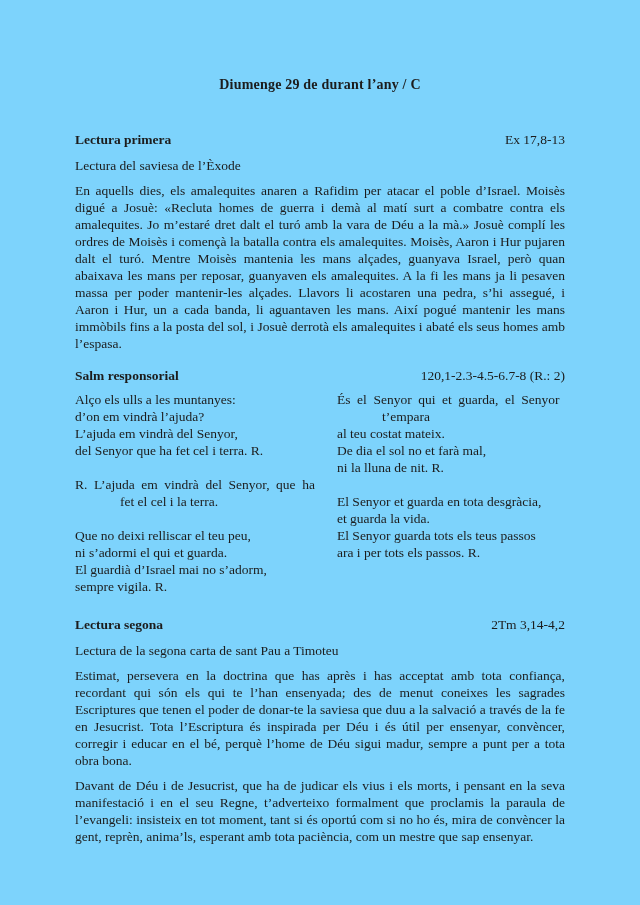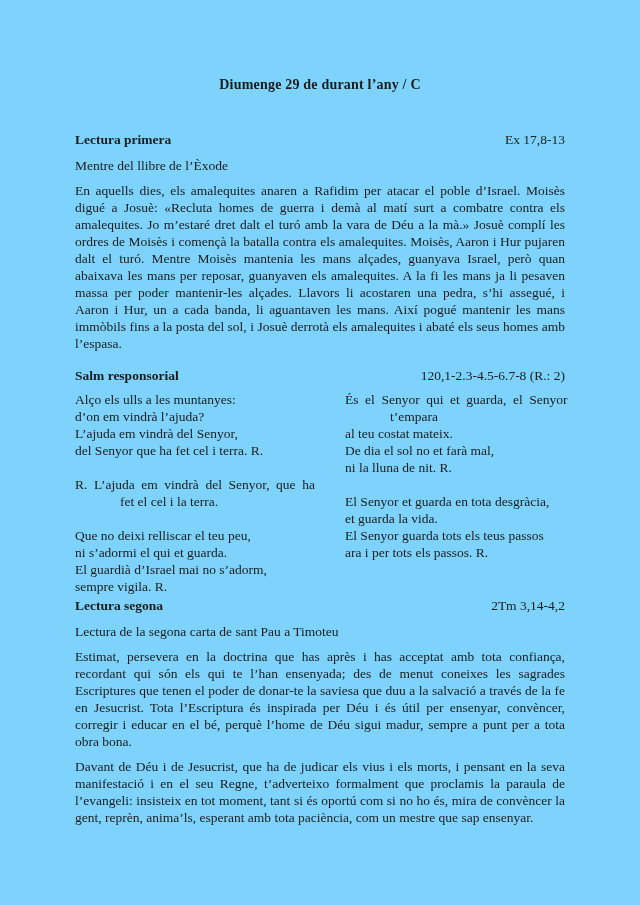--- a/index.html
+++ b/index.html
@@ -31,47 +31,47 @@
     justify-content: space-between;
     align-items: baseline;
     gap: 13px;
   }
   .section-head .head { font-weight: bold; }
   .section-head .ref  { font-weight: normal; }
   .mt-first   { margin-top: 38px; }
   .mt-source  { margin-top: 9px; }
   .mt-salm    { margin-top: 15px; }
   .mt-psalm   { margin-top: 7px; }
-  .mt-second  { margin-top: 2px; }
+  .mt-second  { margin-top: 21px; }
   p.body-par {
     margin: 8px 0 0 0;
     text-align: justify;
   }
   .psalm-cols { display: flex; }
-  .psalm-col.left  { width: 235px; margin-right: 35px; }
+  .psalm-col.left  { width: 235px; margin-right: 27px; }
   .psalm-col.right { width: 230px; }
   .line {
     min-height: 17px;
     white-space: nowrap;
   }
   .line.indent  { padding-left: 45px; }
   .line.stretch { word-spacing: 3.2px; }
 </style>
 </head>
 <body>
 
 <div class="page">
 
   <div class="doc-title">Diumenge 29 de durant l’any / C</div>
 
   <div class="section-head mt-first">
     <span class="head">Lectura primera</span>
     <span class="ref">Ex 17,8-13</span>
   </div>
-  <div class="mt-source">Mentre del llibre de l’Èxode</div>
+  <div class="mt-source">Lectura del saviesa de l’Èxode</div>
   <p class="body-par">En aquells dies, els amalequites anaren a Rafidim per atacar el poble d’Israel. Moisès digué a Josuè: «Recluta homes de guerra i demà al matí surt a combatre contra els amalequites. Jo m’estaré dret dalt el turó amb la vara de Déu a la mà.» Josuè complí les ordres de Moisès i començà la batalla contra els amalequites. Moisès, Aaron i Hur pujaren dalt el turó. Mentre Moisès mantenia les mans alçades, guanyava Israel, però quan abaixava les mans per reposar, guanyaven els amalequites. A la fi les mans ja li pesaven massa per poder mantenir-les alçades. Llavors li acostaren una pedra, s’hi assegué, i Aaron i Hur, un a cada banda, li aguantaven les mans. Així pogué mantenir les mans immòbils fins a la posta del sol, i Josuè derrotà els amalequites i abaté els seus homes amb l’espasa.</p>
 
   <div class="section-head mt-salm">
     <span class="head">Salm responsorial</span>
     <span class="ref">120,1-2.3-4.5-6.7-8 (R.: 2)</span>
   </div>
   <div class="psalm-cols mt-psalm">
     <div class="psalm-col left" id="psalm-left">
         <div class="line">Alço els ulls a les muntanyes:</div>
         <div class="line">d’on em vindrà l’ajuda?</div>

